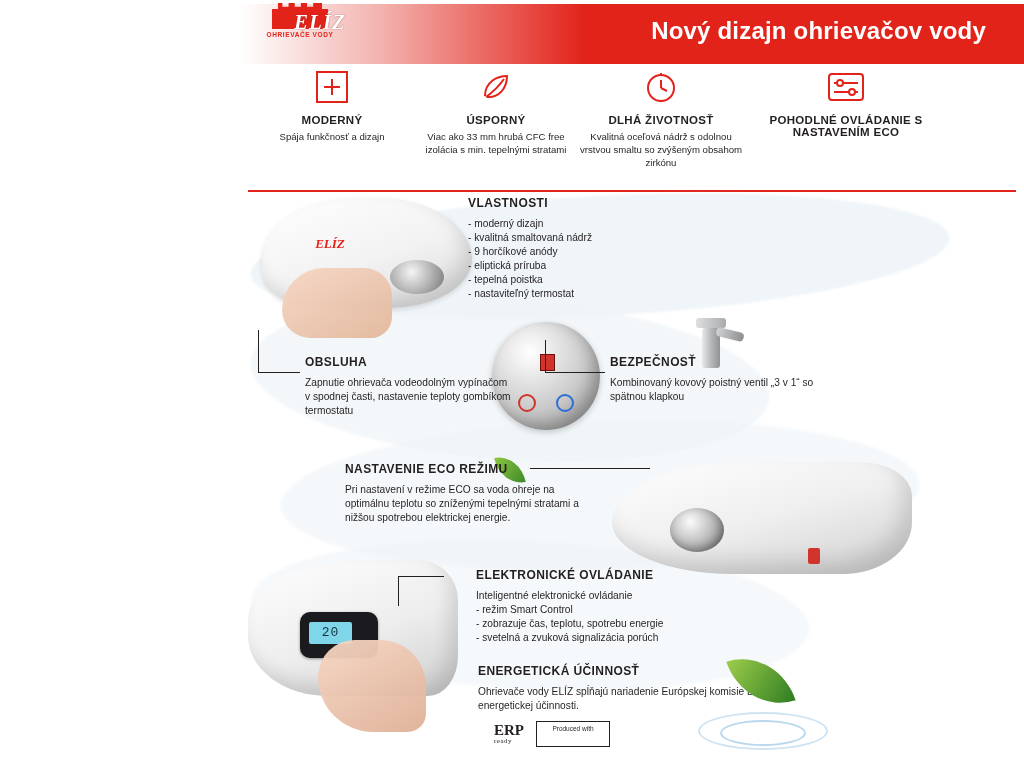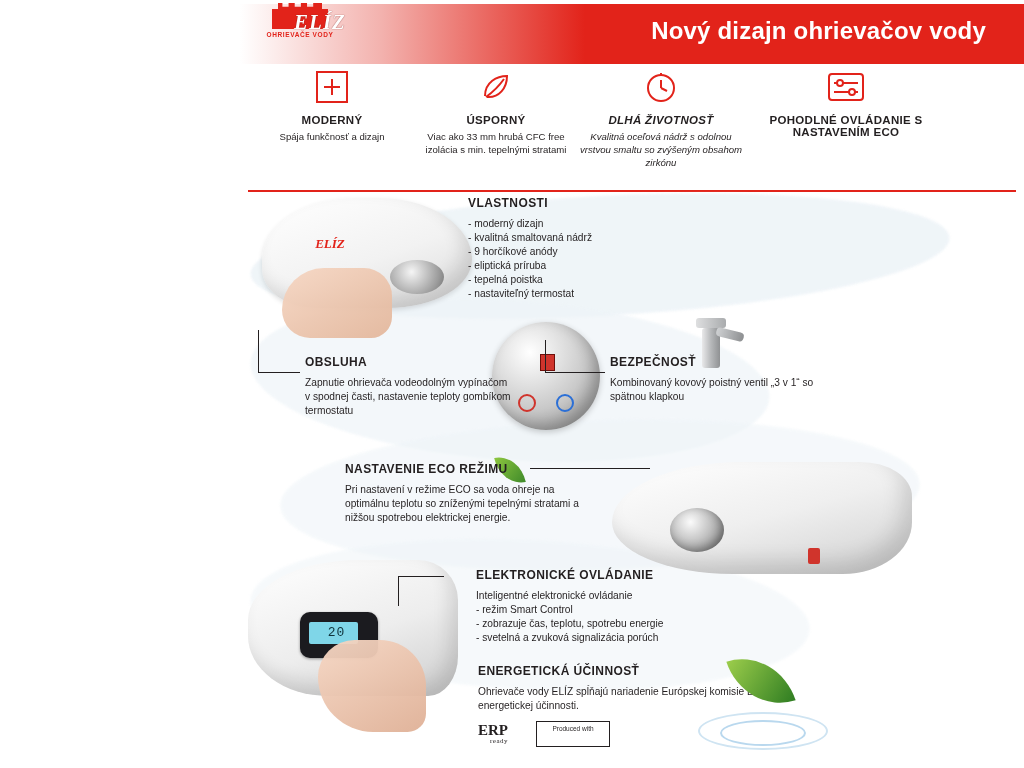--- a/index.html
+++ b/index.html
@@ -111,21 +111,21 @@
     letter-spacing: 0.3px;
     text-transform: uppercase;
   }
   .feature p {
     margin: 0;
     font-size: 9.6px;
     line-height: 13px;
   }
   .f1 { left: 8px;   width: 168px; }
   .f2 { left: 176px; width: 160px; }
-  .f3 { left: 336px; width: 170px; font-style: italic; }
+  .f3 { left: 336px; width: 170px; }
   .f4 { left: 506px; width: 200px; }
 
   .divider {
     position: absolute;
     left: 248px; top: 190px;
     width: 768px; height: 2px;
     background: #e2231a;
   }
 
   
@@ -352,21 +352,20 @@
     left: 9px; top: 10px;
     width: 43px; height: 22px;
     background: #7fd6e8;
     border-radius: 2px;
     font-family: "Liberation Mono", monospace;
     font-size: 13px;
     color: #10343c;
     text-align: center;
     line-height: 22px;
     letter-spacing: 1px;
-    padding-left: 6px;
   }
   .panel-hand {
     position: absolute;
     left: 318px; top: 640px;
     width: 108px; height: 92px;
     background: linear-gradient(150deg,#f6d7c4,#dfb096);
     border-radius: 40px 50px 20px 60px;
     opacity: .95;
   }
 
@@ -398,26 +397,25 @@
     transform: rotate(-18deg);
   }
 
   .badges {
     position: absolute;
     left: 478px; top: 722px;
     width: 200px; height: 34px;
   }
   .badge-erp {
     position: absolute;
-    left: 0; top: 0;
+    left: 16px; top: 0;
     font-size: 15px;
     font-weight: bold;
     color: #231f20;
     font-family: "Liberation Serif", serif;
-    text-align: right;
   }
   .badge-erp small {
     display: block;
     font-size: 7px;
     font-weight: normal;
     letter-spacing: .5px;
     margin-top: -2px;
   }
   .badge-energy {
     position: absolute;

